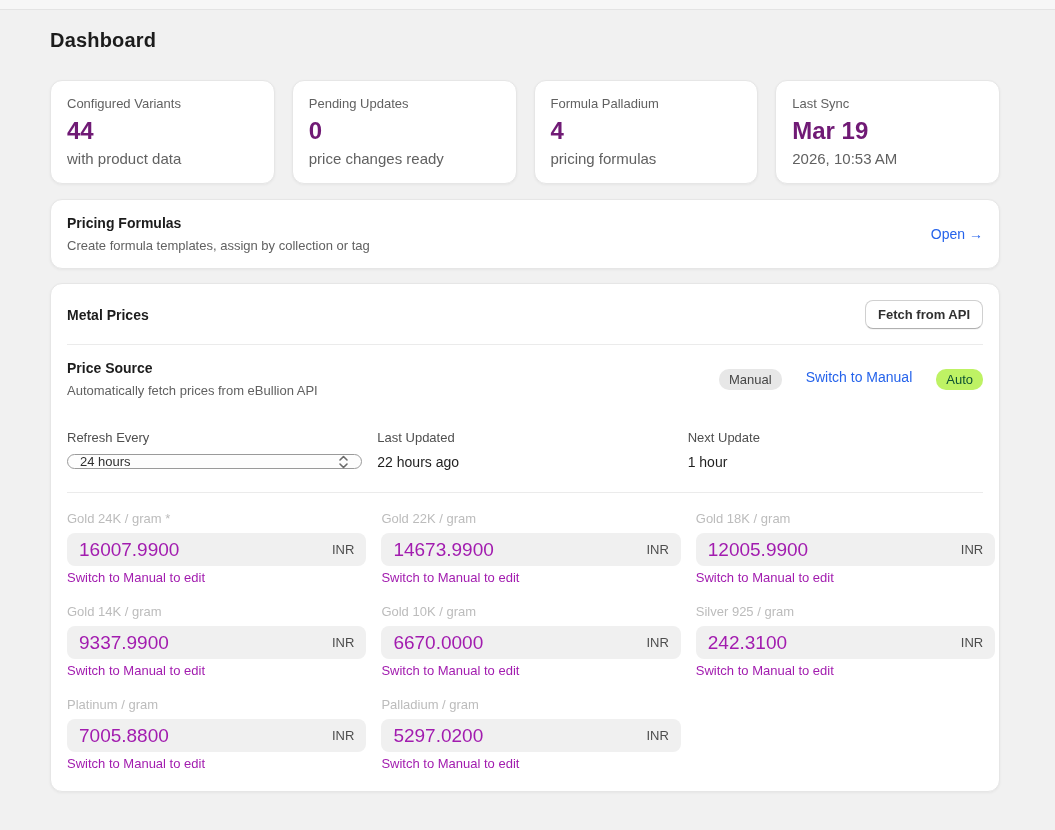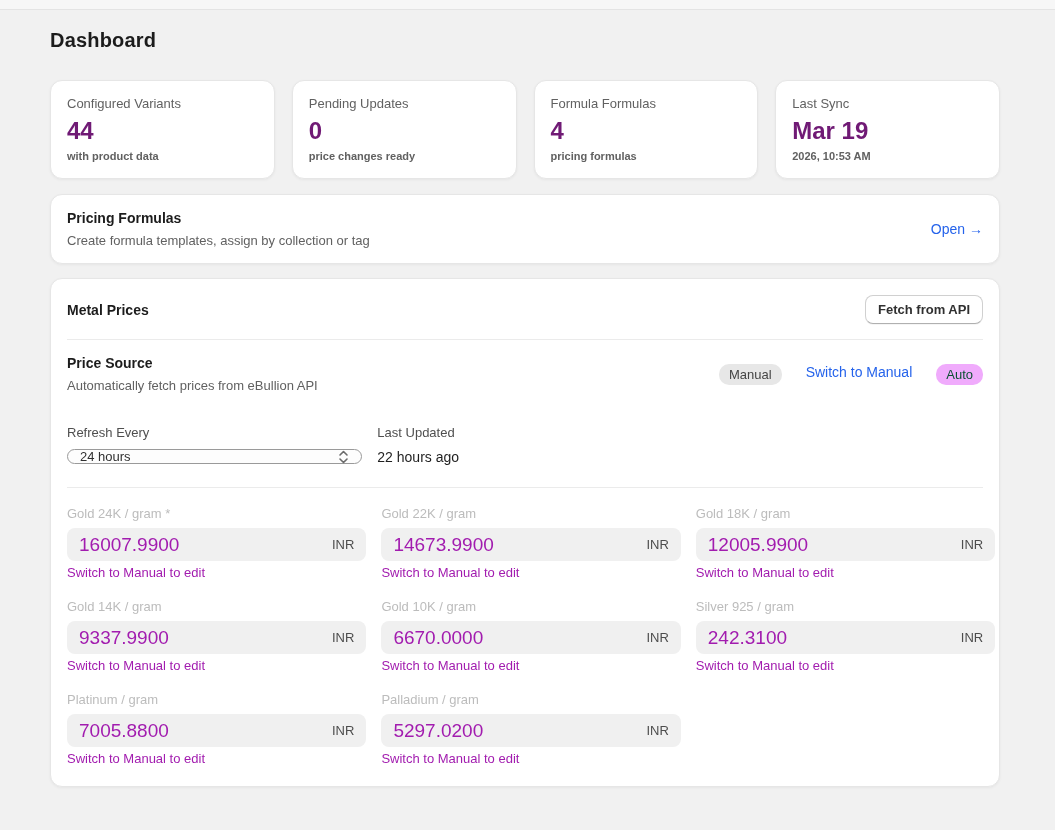--- a/index.html
+++ b/index.html
@@ -19,21 +19,21 @@
   .stats-row { margin-top:28px; display:grid; grid-template-columns:repeat(4,1fr); gap:17px; }
   .card {
     background:#ffffff;
     border:1px solid #e6e6e6;
     border-radius:12px;
     box-shadow:0 1px 3px rgba(0,0,0,.05);
   }
   .stat-card { padding:15px 16px 16px; }
   .stat-label { font-size:13px; color:#616161; }
   .stat-value { font-size:24px; font-weight:700; color:#701a75; margin:6px 0 5px; }
-  .stat-sub { font-size:11px; color:#616161;font-weight:bold; }
+  .stat-sub { font-size:15px; color:#616161; }
 
   
   .formulas-card { margin-top:15px; padding:15px 16px; display:flex; align-items:center; justify-content:space-between; }
   .section-title { font-size:14px; font-weight:700; color:#1c1c1c; }
   .section-sub { font-size:13px; color:#616161; margin-top:7px; }
   .link { color:#2563eb; font-size:14px; text-decoration:none; cursor:pointer; }
 
   
   .metal-card { margin-top:14px; padding:16px 16px 20px; }
   .metal-header { display:flex; align-items:center; justify-content:space-between; }
@@ -49,21 +49,21 @@
     font-family:Liberation Sans, sans-serif;
     box-shadow:0 1px 0 rgba(0,0,0,.04);
     cursor:pointer;
   }
   .divider { border:none; border-top:1px solid #ebebeb; margin:15px 0; }
 
   .price-source-row { display:flex; align-items:center; justify-content:space-between; margin-top:4px; }
   .badges { display:flex; align-items:flex-start; gap:24px; }
   .badge { font-size:13px; padding:3px 10px; border-radius:10px; }
   .badge-gray { background:#e7e7e7; color:#454545; }
-  .badge-green { background:#f0abfc; color:#0c5132; }
+  .badge-green { background:#bef264; color:#0c5132; }
   .switch-link { font-size:14px; }
 
   .three-col { display:grid; grid-template-columns:repeat(3,1fr); gap:15px; }
   .refresh-row { margin-top:32px; }
   .info-label { font-size:13px; color:#4f4f4f; margin-bottom:9px; }
   .info-value { font-size:14px; color:#1f1f1f; }
   .select {
     height:15px; width:100%;
     background:#fdfdfd;
     border:1px solid #9a9a9a;
@@ -111,21 +111,21 @@
     <div class="stat-sub">with product data</div>
   </div>
 
   <div class="card stat-card">
     <div class="stat-label">Pending Updates</div>
     <div class="stat-value">0</div>
     <div class="stat-sub">price changes ready</div>
   </div>
 
   <div class="card stat-card">
-    <div class="stat-label">Formula Formulas</div>
+    <div class="stat-label">Formula Palladium</div>
     <div class="stat-value">4</div>
     <div class="stat-sub">pricing formulas</div>
   </div>
 
   <div class="card stat-card">
     <div class="stat-label">Last Sync</div>
     <div class="stat-value">Mar 19</div>
     <div class="stat-sub">2026, 10:53 AM</div>
   </div>
 </div>
@@ -169,20 +169,24 @@
               <path d="M2 6 L5.5 2.5 L9 6" stroke="#6b6b6b" stroke-width="1.6" stroke-linecap="round" stroke-linejoin="round"></path>
               <path d="M2 10 L5.5 13.5 L9 10" stroke="#6b6b6b" stroke-width="1.6" stroke-linecap="round" stroke-linejoin="round"></path>
             </svg>
           </span>
         </div>
       </div>
       <div>
         <div class="info-label">Last Updated</div>
         <div class="info-value">22 hours ago</div>
       </div>
+      <div>
+        <div class="info-label">Next Update</div>
+        <div class="info-value">1 hour</div>
+      </div>
     </div>
 
     <hr class="divider divider-2">
 
     <div class="three-col fields-grid" id="fields-grid">
   <div>
     <div class="field-label">Gold 24K / gram *</div>
     <div class="input-wrap">
       <input type="text" disabled="" value="16007.9900" style="">
       <span class="suffix">INR</span>

